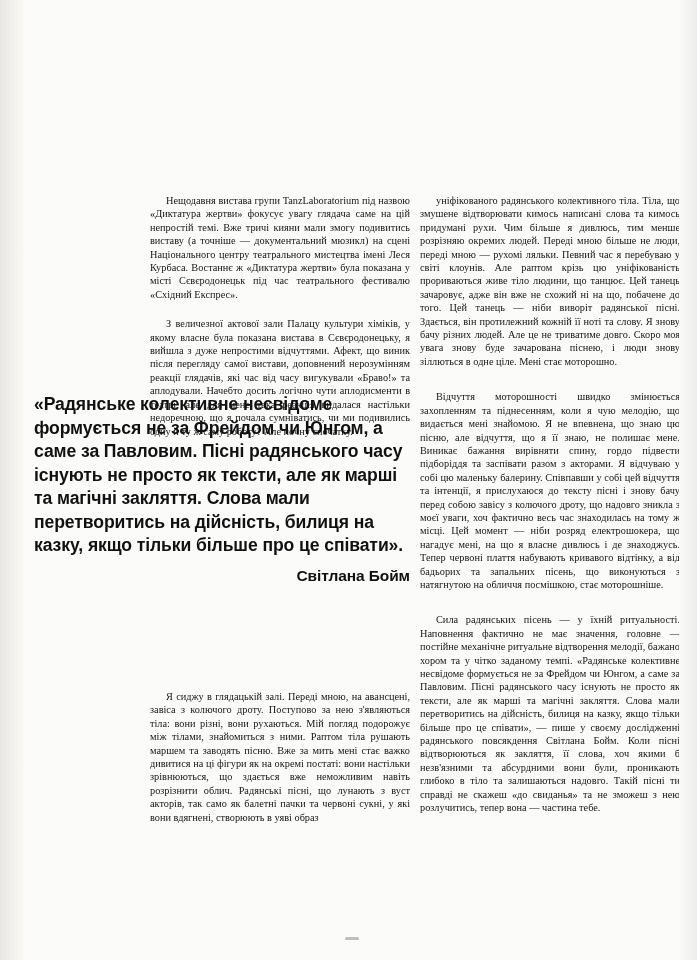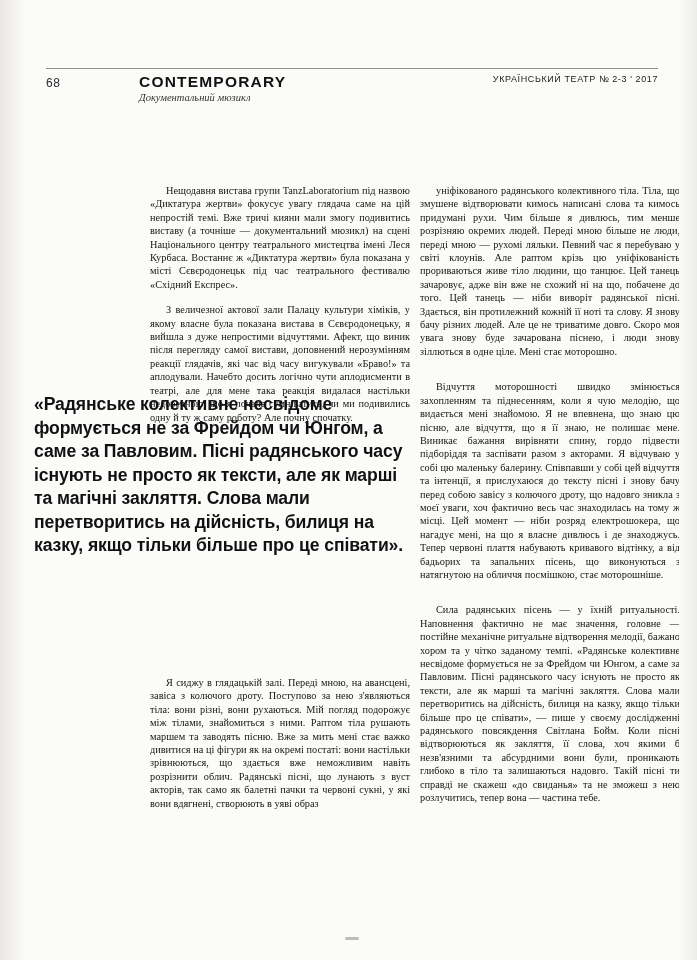--- a/index.html
+++ b/index.html
@@ -100,21 +100,21 @@
     font-family: "Liberation Serif", serif;
     font-size: 10.3px;
     line-height: 13.4px;
     text-align: justify;
     color: #161616;
   }
   .col-left { left: 150px; }
   .col-right { left: 420px; }
 
   .col p {
-    margin: 6px 0 12px 0;
+    margin: 16px 0 12px 0;
     text-indent: 16px;
   }
 
   
   .pullquote {
     position: absolute;
     left: 34px;
     top: 393px;
     width: 376px;
     font-family: Liberation Sans, sans-serif;
@@ -140,38 +140,32 @@
     height: 3px;
     background: #bdbdbd;
     border-radius: 2px;
   }
 </style>
 </head>
 <body>
 
 <div class="page">
 
-  <div class="header">
-    <div class="rule"></div>
-    <div class="folio">68</div>
-    <div class="section-title">CONTEMPORARY</div>
-    <div class="section-sub">Документальний мюзикл</div>
-    <div class="journal-info">УКРАЇНСЬКИЙ ТЕАТР № 2-3 ' 2017</div>
-  </div>
 
   <div class="col col-left">
     <p>Нещодавня вистава групи TanzLaboratorium під назвою «Диктатура жертви» фокусує увагу глядача саме на цій непростій темі. Вже тричі кияни мали змогу подивитись виставу (а точніше — документальний мюзикл) на сцені Національного центру театрального мистецтва імені Леся Курбаса. Востаннє ж «Диктатура жертви» була показана у місті Сєвєродонецьк під час театрального фестивалю «Східний Експрес».</p>
     <p style="margin-bottom:252px">З величезної актової зали Палацу культури хіміків, у якому власне була показана вистава в Сєвєродонецьку, я вийшла з дуже непростими відчуттями. Афект, що виник після перегляду самої вистави, доповнений нерозумінням реакції глядачів, які час від часу вигукували «Браво!» та аплодували. Начебто досить логічно чути аплодисменти в театрі, але для мене така реакція видалася настільки недоречною, що я почала сумніватись, чи ми подивились одну й ту ж саму роботу? Але почну спочатку.</p>
     <p>Я сиджу в глядацькій залі. Переді мною, на авансцені, завіса з колючого дроту. Поступово за нею з'являються тіла: вони різні, вони рухаються. Мій погляд подорожує між тілами, знайомиться з ними. Раптом тіла рушають маршем та заводять пісню. Вже за мить мені стає важко дивитися на ці фігури як на окремі постаті: вони настільки зрівнюються, що здається вже неможливим навіть розрізнити облич. Радянські пісні, що лунають з вуст акторів, так само як балетні пачки та червоні сукні, у які вони вдягнені, створюють в уяві образ</p>
   </div>
 
   <div class="col col-right">
     <p style="margin-bottom:22px">уніфікованого радянського колективного тіла. Тіла, що змушене відтворювати кимось написані слова та кимось придумані рухи. Чим більше я дивлюсь, тим менше розрізняю окремих людей. Переді мною більше не люди, переді мною — рухомі ляльки. Певний час я перебуваю у світі клоунів. Але раптом крізь цю уніфікованість прориваються живе тіло людини, що танцює. Цей танець зачаровує, адже він вже не схожий ні на що, побачене до того. Цей танець — ніби виворіт радянської пісні. Здається, він протилежний кожній її ноті та слову. Я знову бачу різних людей. Але це не триватиме довго. Скоро моя увага знову буде зачарована піснею, і люди знову зіллються в одне ціле. Мені стає моторошно.</p>
     <p style="margin-bottom:22px">Відчуття моторошності швидко змінюється захопленням та піднесенням, коли я чую мелодію, що видається мені знайомою. Я не впевнена, що знаю цю пісню, але відчуття, що я її знаю, не полишає мене. Виникає бажання вирівняти спину, гордо підвести підборіддя та заспівати разом з акторами. Я відчуваю у собі цю маленьку балерину. Співпавши у собі цей відчуття та інтенції, я прислухаюся до тексту пісні і знову бачу перед собою завісу з колючого дроту, що надовго зникла з моєї уваги, хоч фактично весь час знаходилась на тому ж місці. Цей момент — ніби розряд електрошокера, що нагадує мені, на що я власне дивлюсь і де знаходжусь. Тепер червоні плаття набувають кривавого відтінку, а від бадьорих та запальних пісень, що виконуються з натягнутою на обличчя посмішкою, стає моторошніше.</p>
     <p>Сила радянських пісень — у їхній ритуальності. Наповнення фактично не має значення, головне — постійне механічне ритуальне відтворення мелодії, бажано хором та у чітко заданому темпі. «Радянське колективне несвідоме формується не за Фрейдом чи Юнгом, а саме за Павловим. Пісні радянського часу існують не просто як тексти, але як марші та магічні закляття. Слова мали перетворитись на дійсність, билиця на казку, якщо тільки більше про це співати», — пише у своєму дослідженні радянського повсякдення Світлана Бойм. Коли пісні відтворюються як закляття, її слова, хоч якими б незв'язними та абсурдними вони були, проникають глибоко в тіло та залишаються надовго. Такій пісні ти справді не скажеш «до свиданья» та не зможеш з нею розлучитись, тепер вона — частина тебе.</p>
   </div>
 
   <div class="pullquote">
     <span>«Радянське колективне несвідоме формується не за Фрейдом чи Юнгом, а саме за Павловим. Пісні радянського часу існують не просто як тексти, але як марші та магічні закляття. Слова мали перетворитись на дійсність, билиця на казку, якщо тільки більше про це співати».</span>
+    <span class="attr">Світлана Бойм</span>
   </div>
 
   <div class="bottom-mark"></div>
 </div>
 
 </body></html>

